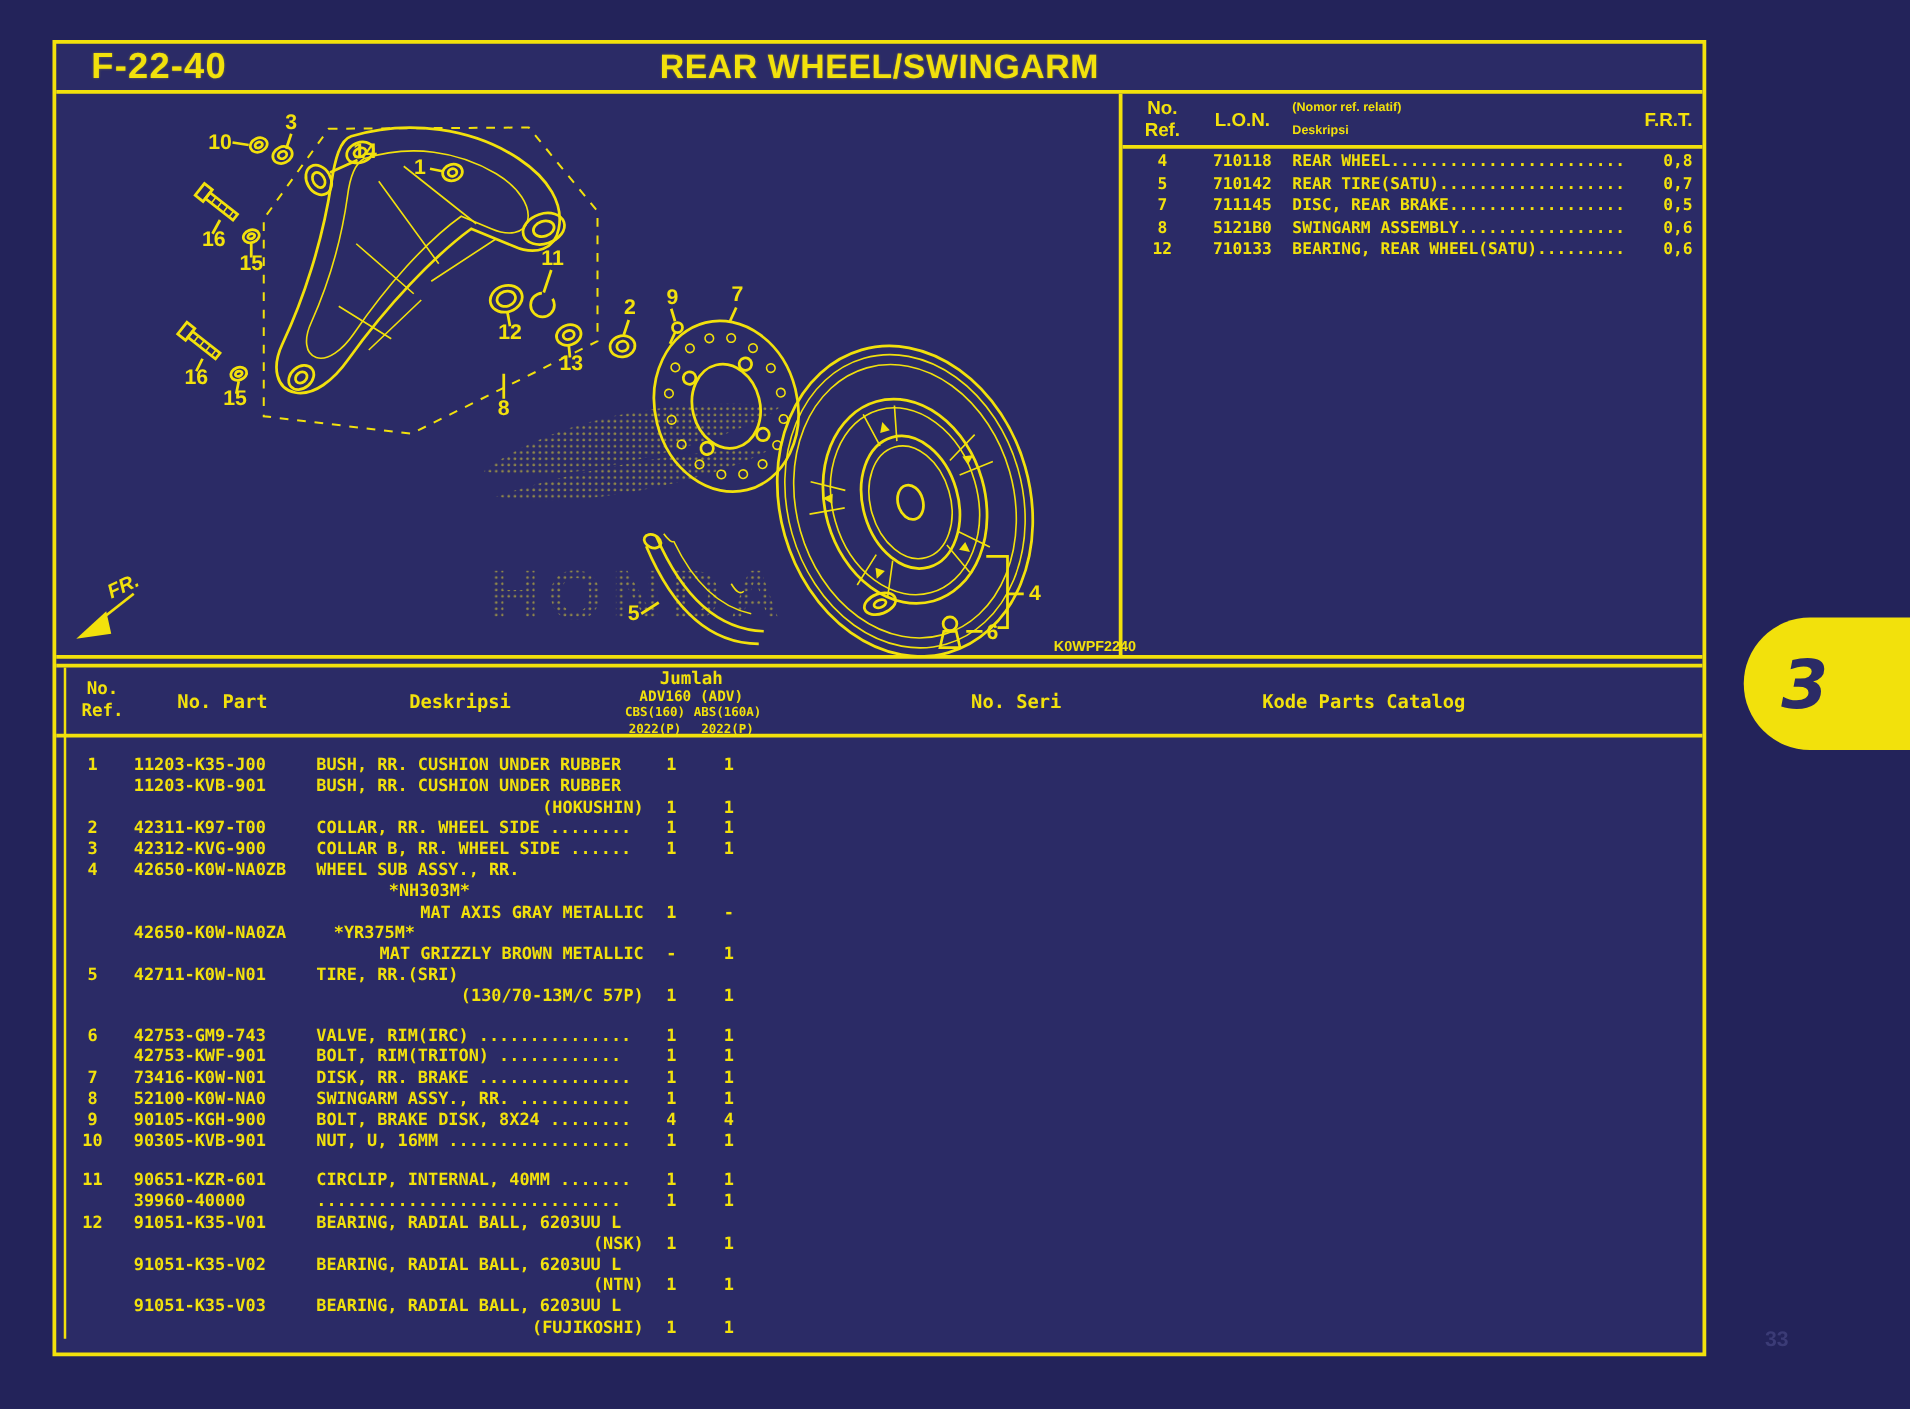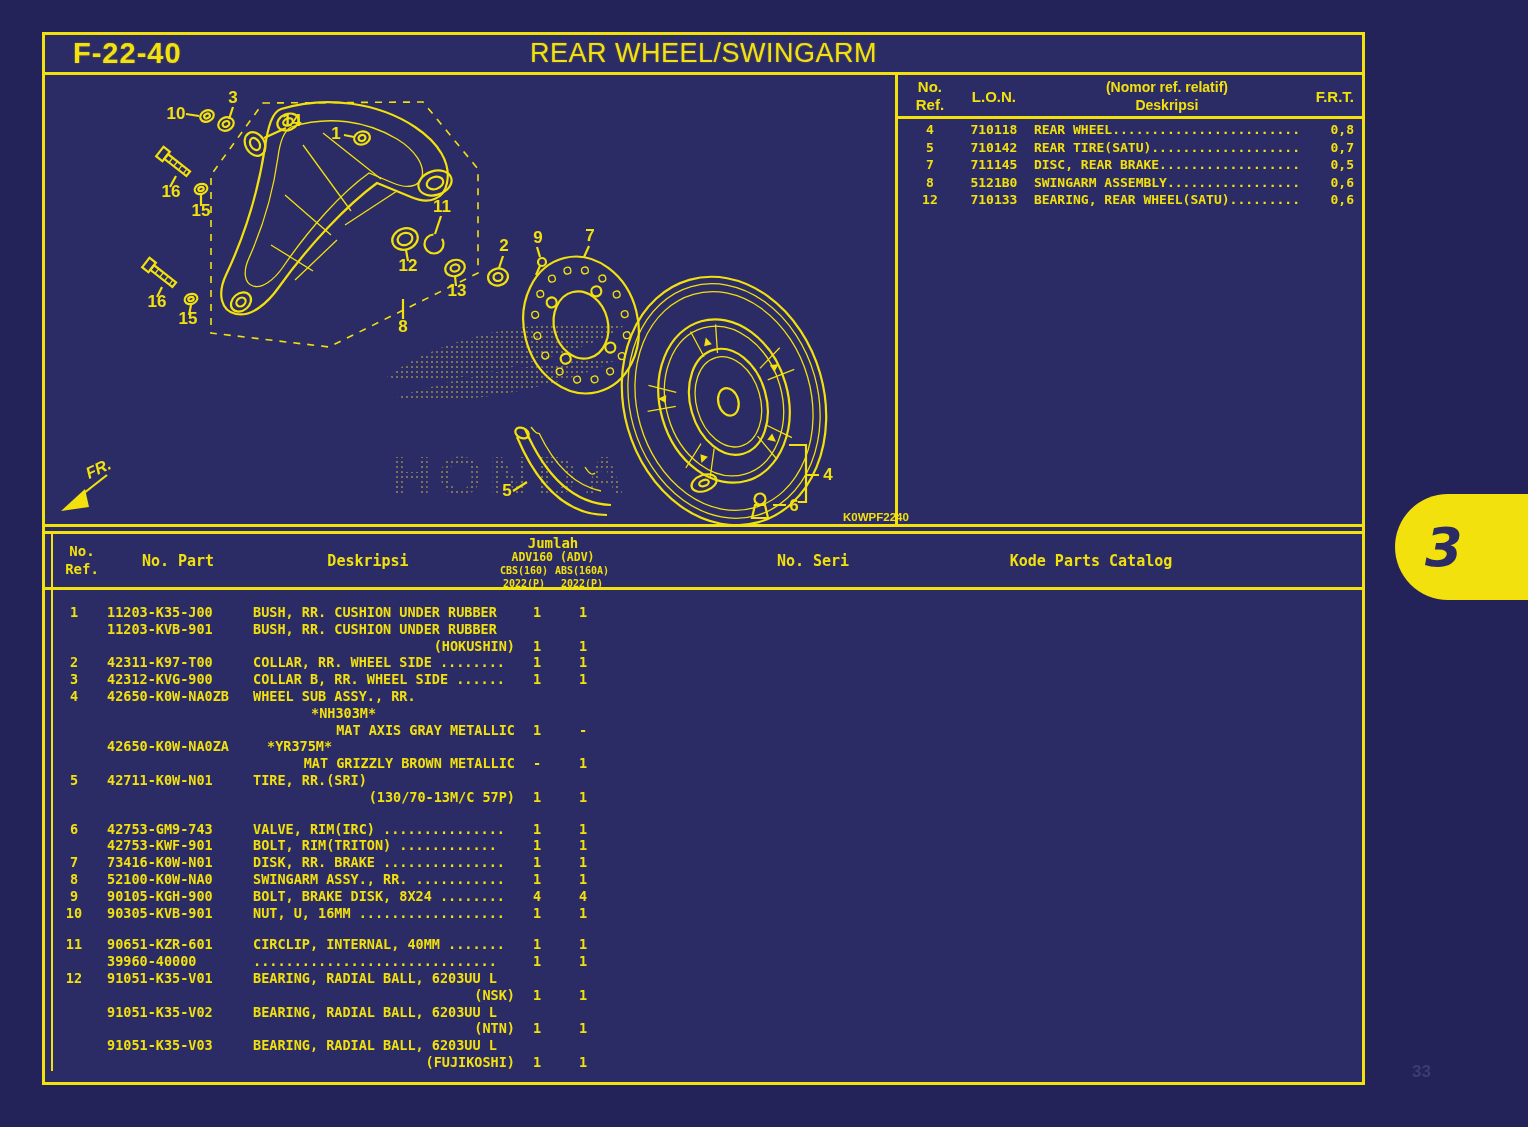--- a/index.html
+++ b/index.html
@@ -13,32 +13,32 @@
   html,body{width:1528px;height:1127px;overflow:hidden}
   body{background:var(--bg2);position:relative;color:var(--y);
        font-family:"Liberation Sans",sans-serif;}
   .frame{position:absolute;left:42px;top:32px;width:1323px;height:1053px;
          border:3px solid var(--y);background:var(--bg);}
   
   .titlebar{height:40px;border-bottom:3px solid var(--y);position:relative;
             display:flex;align-items:center;justify-content:center;}
   .code{position:absolute;left:28px;top:2px;font-weight:bold;font-size:29px;
         letter-spacing:1px;text-shadow:0 0 2px rgba(242,225,12,.4);}
-  .title{font-weight:normal;font-size:27px;letter-spacing:.5px;
+  .title{font-weight:bold;font-size:27px;letter-spacing:.5px;
          text-shadow:0 0 2px rgba(242,225,12,.4);text-align:right;}
   
   .upper{height:452px;display:flex;border-bottom:3px solid var(--y);}
   .diagram-pane{width:892px;position:relative;}
   .diagram-pane svg{position:absolute;left:0;top:0}
   .ref-panel{flex:1;border-left:3px solid var(--y);}
   .ref-head{display:flex;align-items:center;padding:3px 8px 2px 8px;
             border-bottom:3px solid var(--y);font-weight:bold;font-size:15px;}
   .rh-ref{width:48;text-align:center;line-height:18px;width:48px}
   .rh-lon{width:80px;text-align:center}
-  .rh-desc{flex:1;text-align:center;line-height:18px;font-size:14px}
+  .rh-desc{flex:1;text-align:left;line-height:18px;font-size:10px}
   .rh-frt{width:54px;text-align:right}
   .ref-body{padding-top:2px}
   .ref-row{display:flex;padding:0 8px;font-family:"DejaVu Sans Mono",monospace;
            font-weight:bold;font-size:13px;line-height:17.5px;white-space:pre;}
   .rr-ref{width:48px;text-align:center}
   .rr-lon{width:80px;text-align:center}
   .rr-desc{flex:1;overflow:hidden}
   .rr-frt{width:54px;text-align:right}
   
   .lower{position:relative;border-top:3px solid var(--y);margin-top:4px;}

